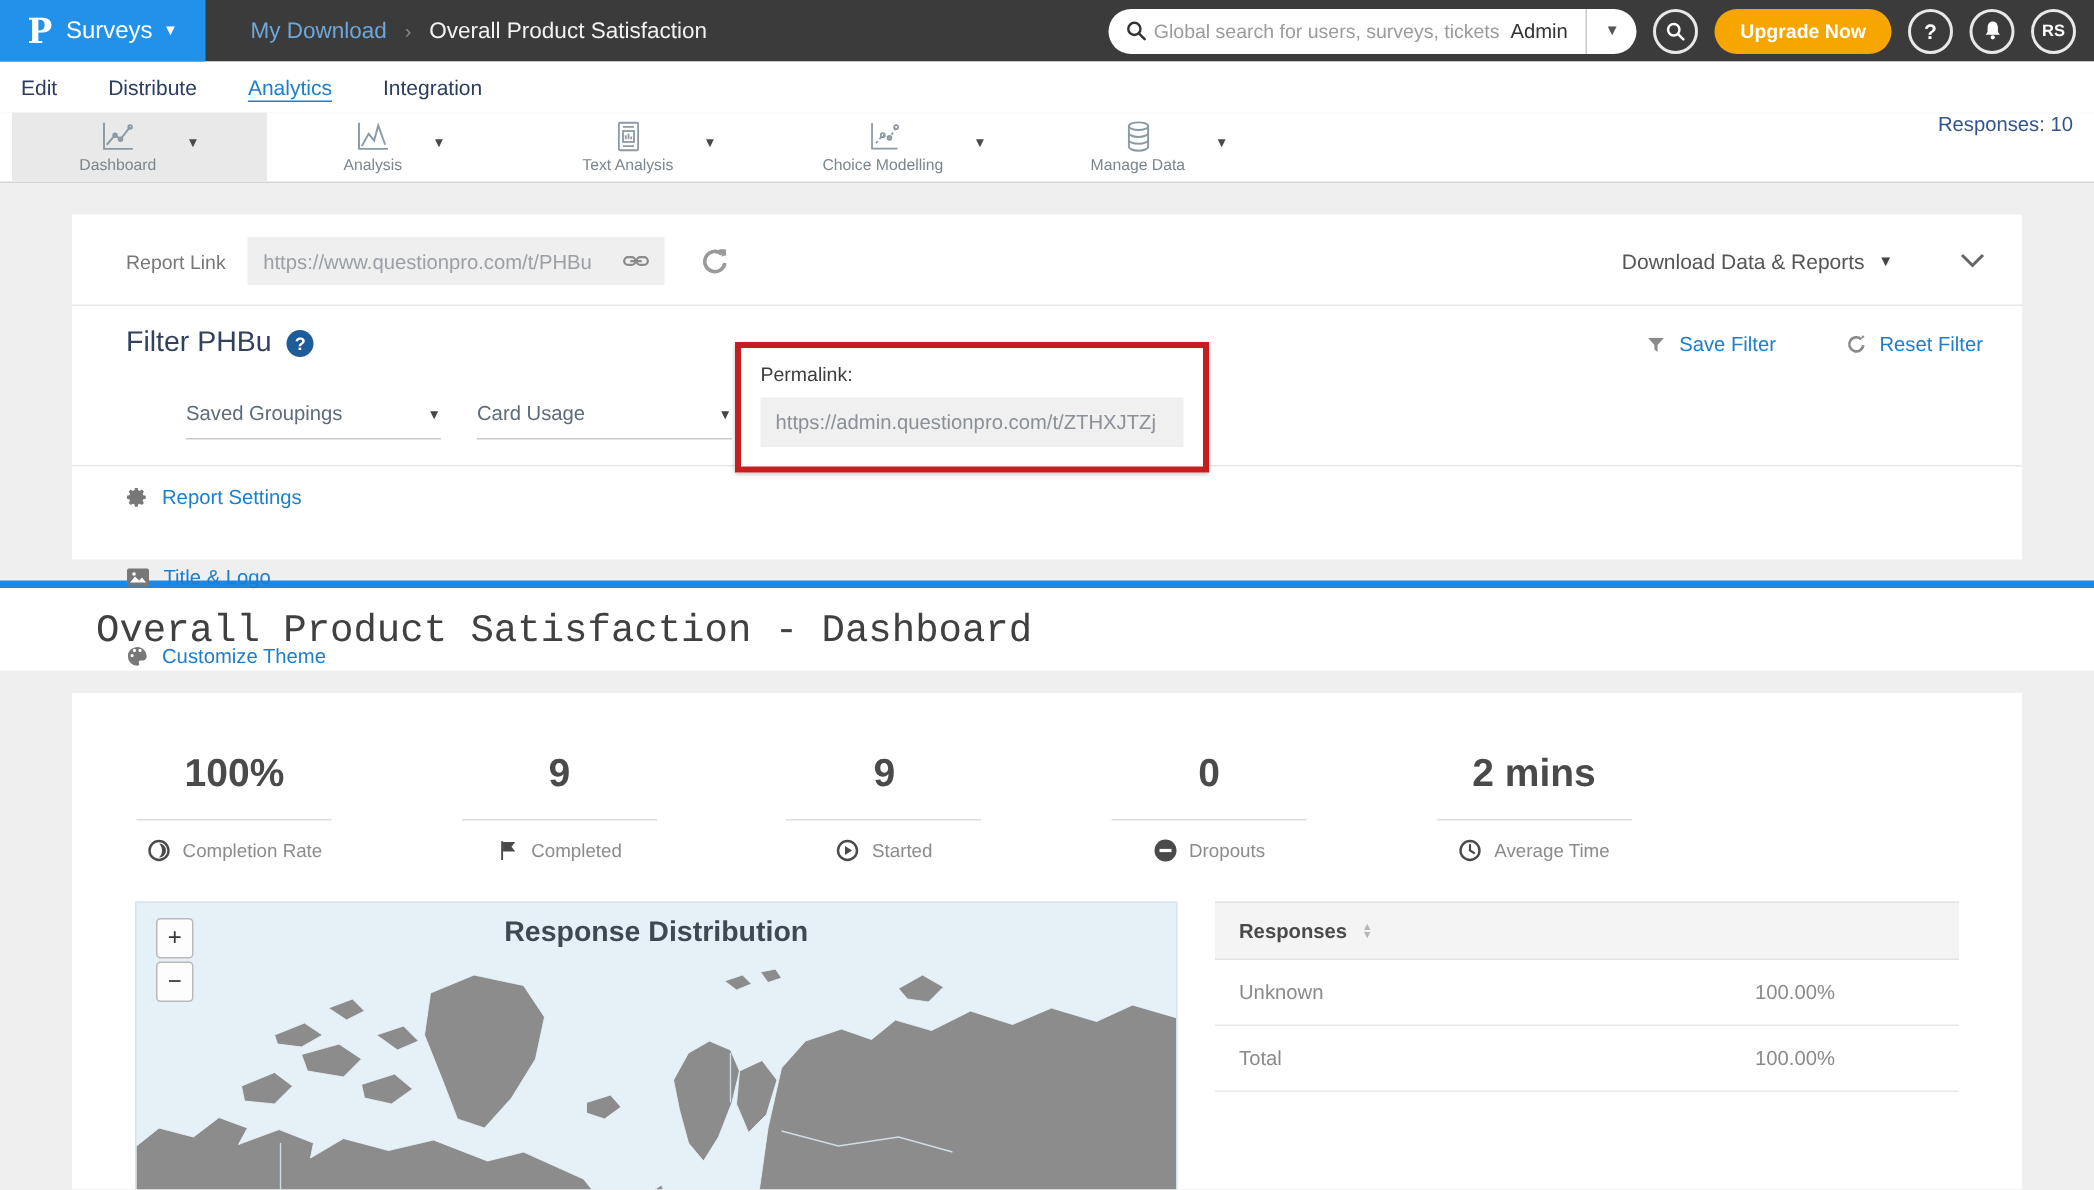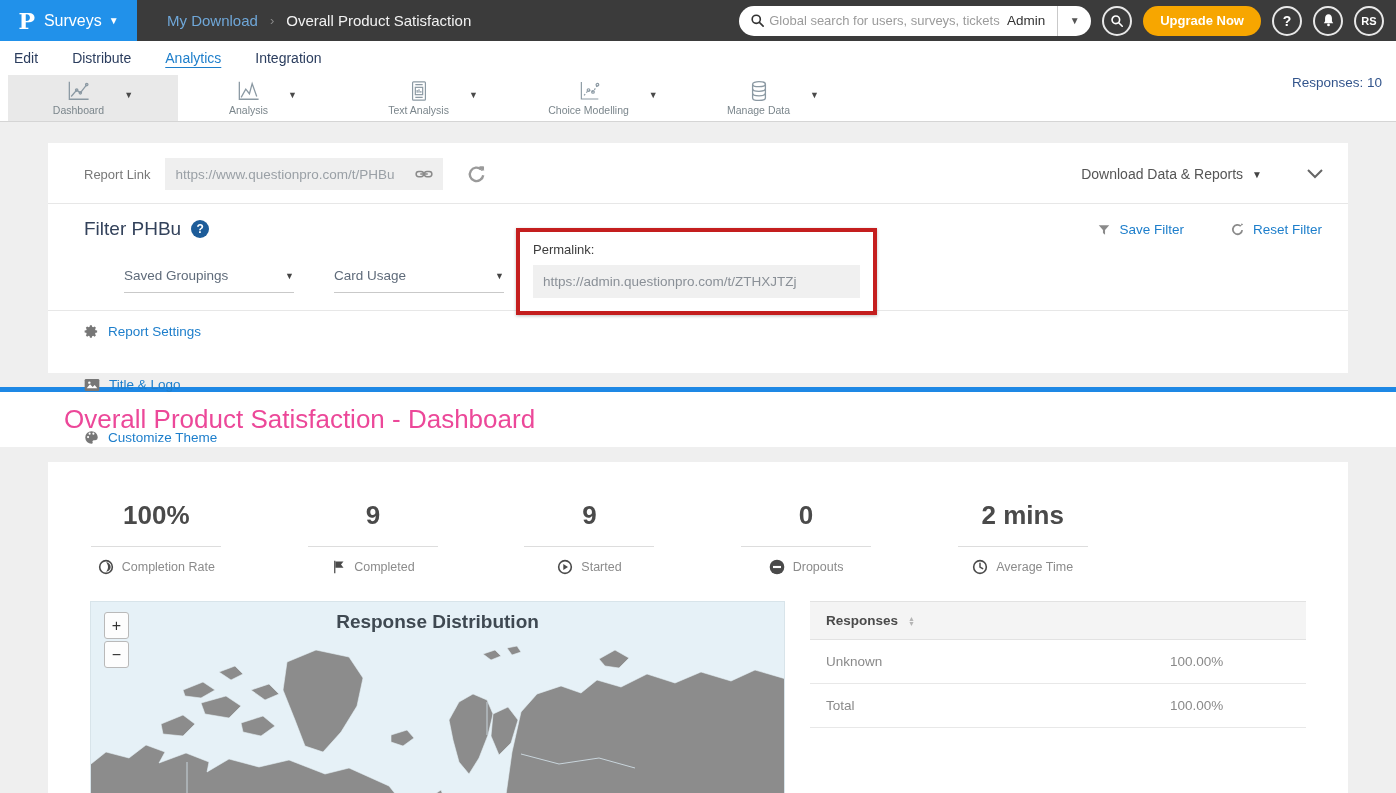--- a/index.html
+++ b/index.html
@@ -55,36 +55,36 @@
   .download-toggle .caret { font-size:10px; color:#444; }
   .collapse-chevron { color:#666; display:flex; cursor:pointer; }
 
   .filter-section { padding:14px 24px 0 36px; position:relative; }
   .filter-title-row { display:flex; align-items:center; gap:10px; }
   .filter-title { font-size:19px; color:#33425b; }
   .help-circle { width:18px; height:18px; background:#1d5c99; border-radius:50%; color:#fff; font-size:12px; font-weight:bold; display:flex; align-items:center; justify-content:center; cursor:pointer; }
   .filter-actions { position:absolute; right:26px; top:18px; display:flex; gap:46px; }
   .filter-action { display:flex; align-items:center; gap:8px; font-size:13.5px; color:#1d7ecb; cursor:pointer; }
   .filter-action .ic { color:#8a8a8a; display:flex; }
-  .dropdown-row { display:flex; gap:40px; margin:28px 0 0 40px; }
+  .dropdown-row { display:flex; gap:24px; margin:28px 0 0 40px; }
   .dropdown { width:170px; border-bottom:1px solid #c9c9c9; padding-bottom:9px; display:flex; justify-content:space-between; align-items:center; color:#5f6b7a; font-size:13.5px; cursor:pointer; }
   .dropdown .caret { font-size:9px; color:#444; }
 
-  .permalink-annot { position:absolute; left:468px; top:85px; width:361px; border:4px solid #c41e1e; background:#fff; padding:10px 13px 13px; box-shadow:0 1px 3px rgba(0,0,0,.25); }
+  .permalink-annot { position:absolute; left:442px; top:85px; width:316px; border:4px solid #c41e1e; background:#fff; padding:10px 13px 13px; box-shadow:0 1px 3px rgba(0,0,0,.25); }
   .permalink-label { font-size:13px; color:#3c3c3c; margin-bottom:8px; }
   .permalink-input { background:#f0f0f0; padding:9px 10px; font-size:13.5px; color:#8a9097; white-space:nowrap; overflow:hidden; }
 
   .card1-footer { display:flex; gap:38px; padding:13px 24px 0 36px; border-top:1px solid #e7e7e7; margin-top:17px;flex-direction:column; }
   .footer-link { display:flex; align-items:center; gap:9px; font-size:13.5px; color:#1d7ecb; cursor:pointer; }
   .footer-link .ic { color:#777; display:flex; }
 
   
   .blue-bar { height:5px; background:#1e88e5; margin-top:14px; }
   .title-band { background:#fff; height:55px; display:flex; align-items:center; padding-left:64px; }
-  .page-title { color:#ec4899; font-size:26px; }
+  .page-title { color:#404040; font-size:26px;font-family:Liberation Mono, monospace; }
 
   
   .card2 { margin-top:15px; height:331px; overflow:hidden; }
   .stats-row { display:flex; padding:38px 0 0 0; }
   .stat { width:216.6px; display:flex; flex-direction:column; align-items:center; }
   .stat-value { font-size:26px; font-weight:bold; color:#4a4a4a; }
   .stat-hr { width:130px; border-top:1px solid #ddd; margin:15px 0 12px; }
   .stat-label-row { display:flex; align-items:center; gap:8px; color:#555; }
   .stat-label { font-size:12.5px; color:#8b8b8b; }
 

